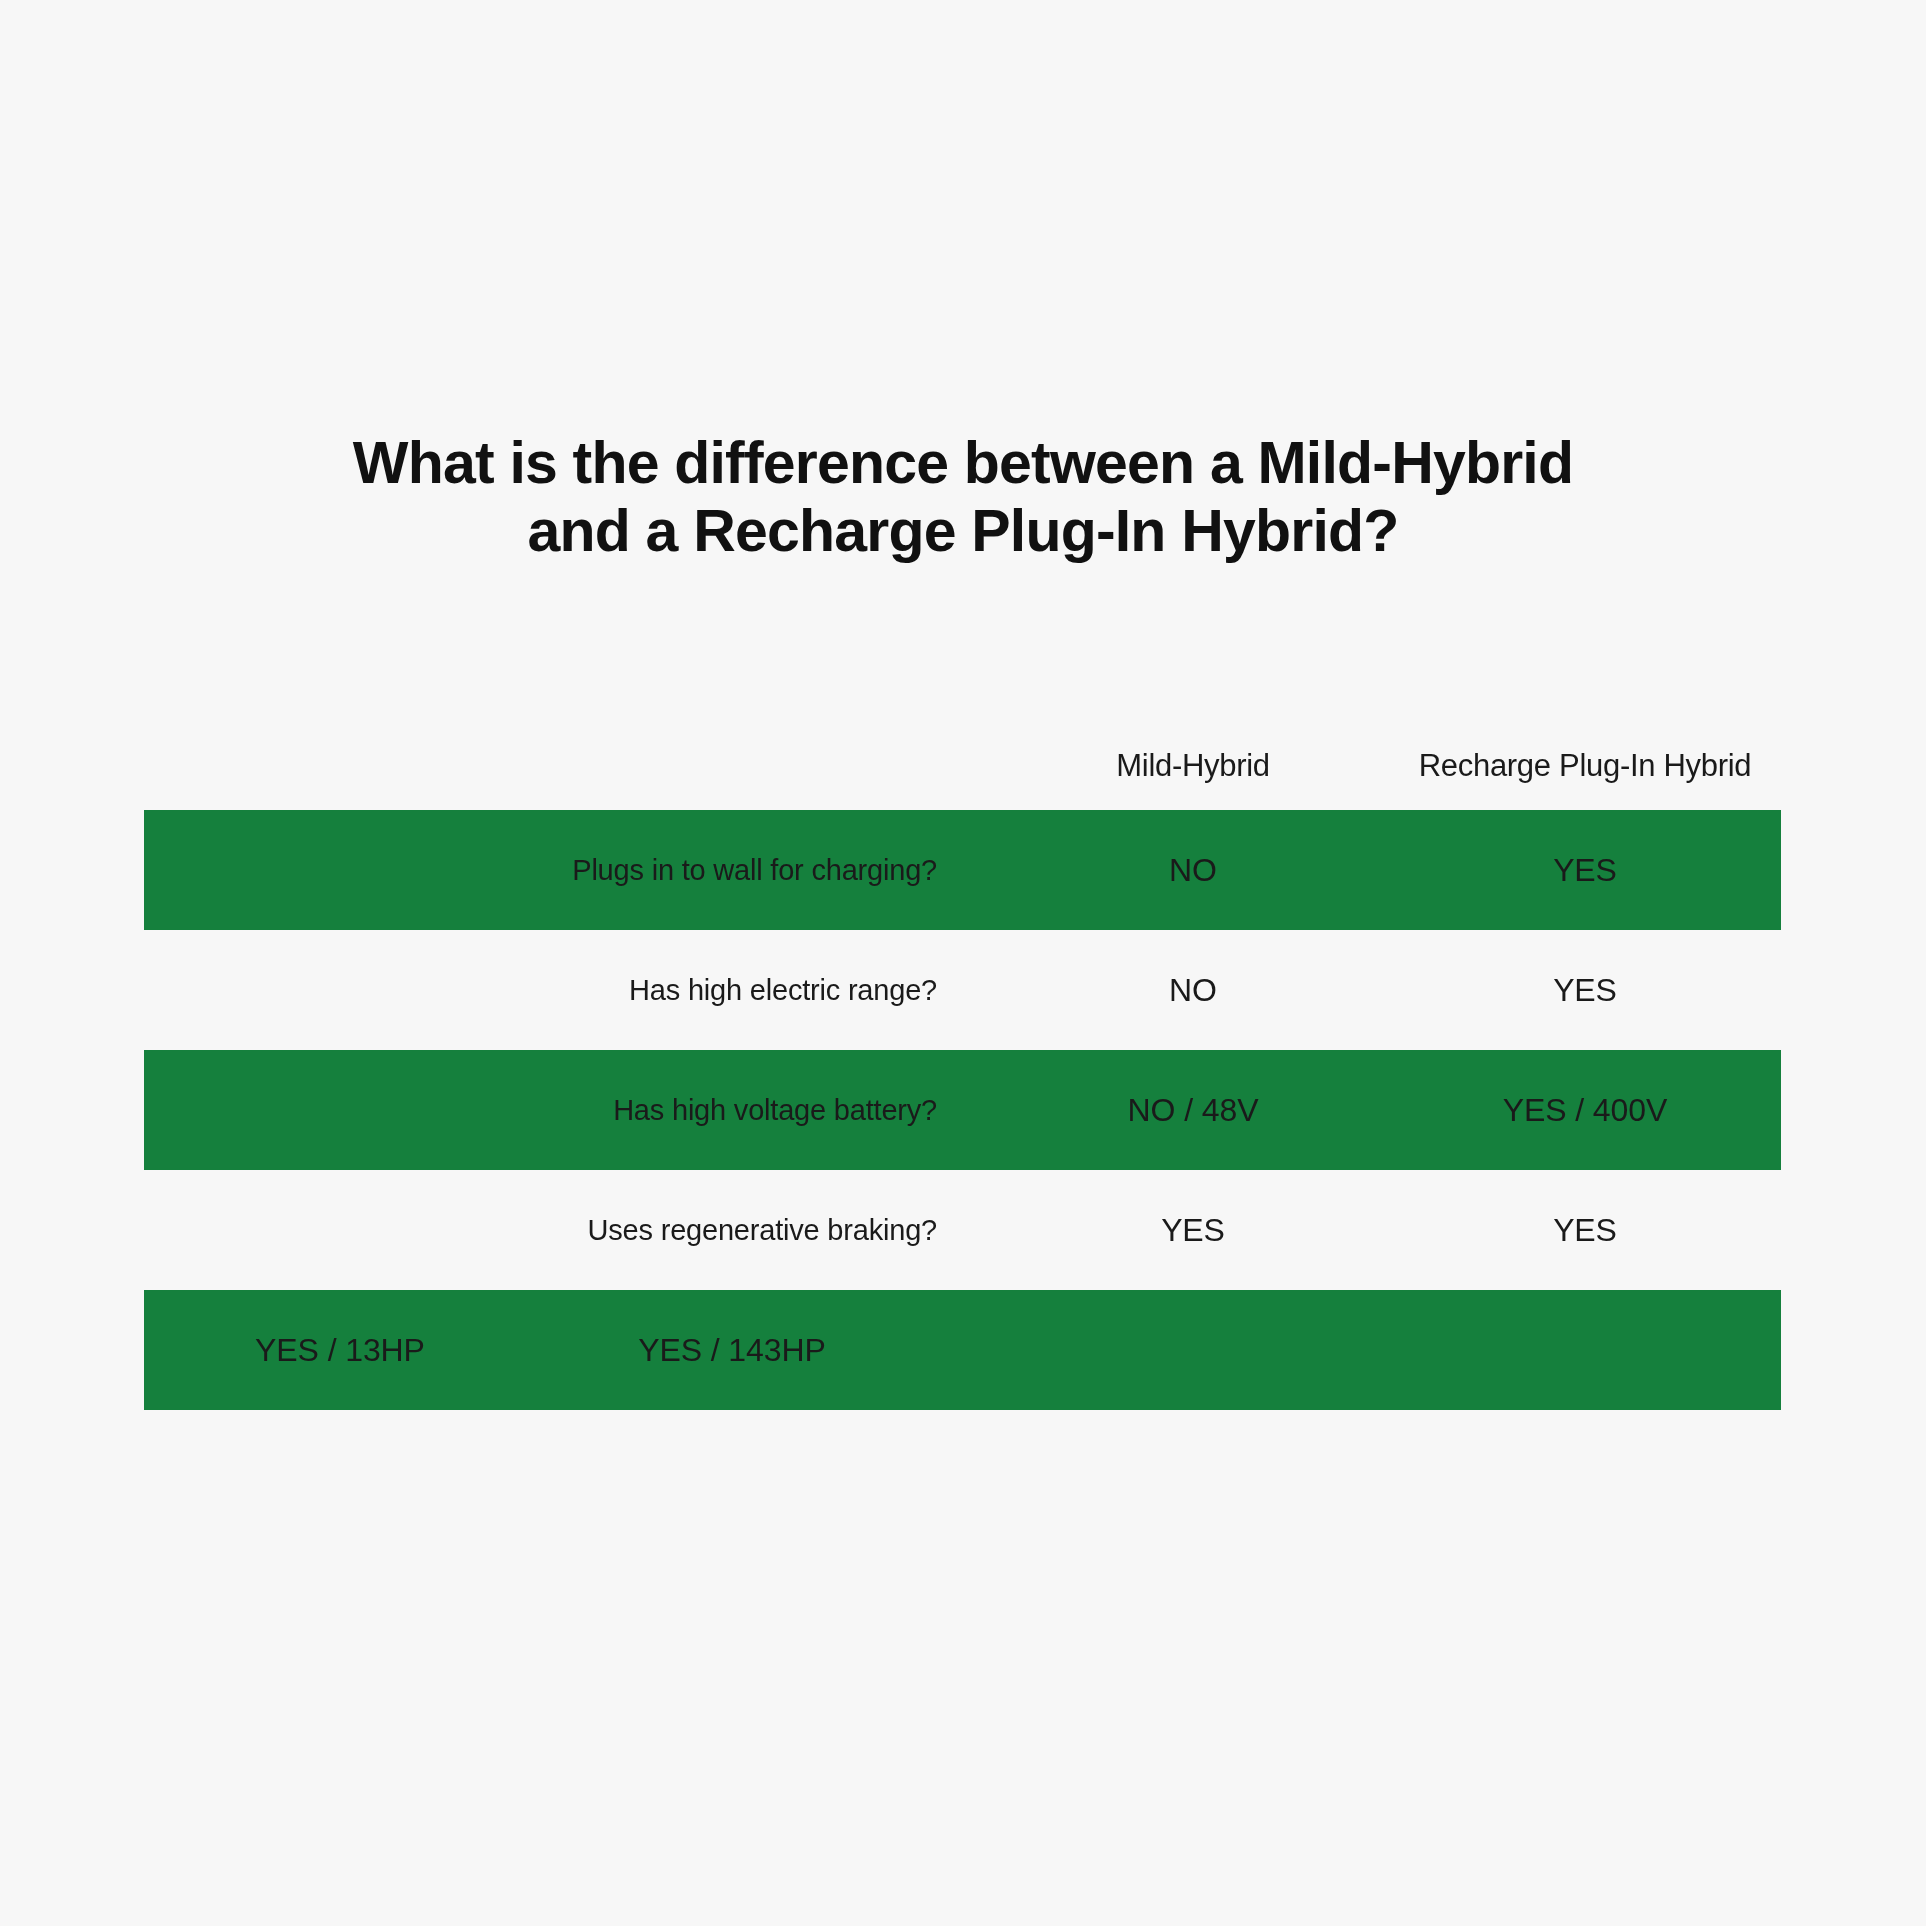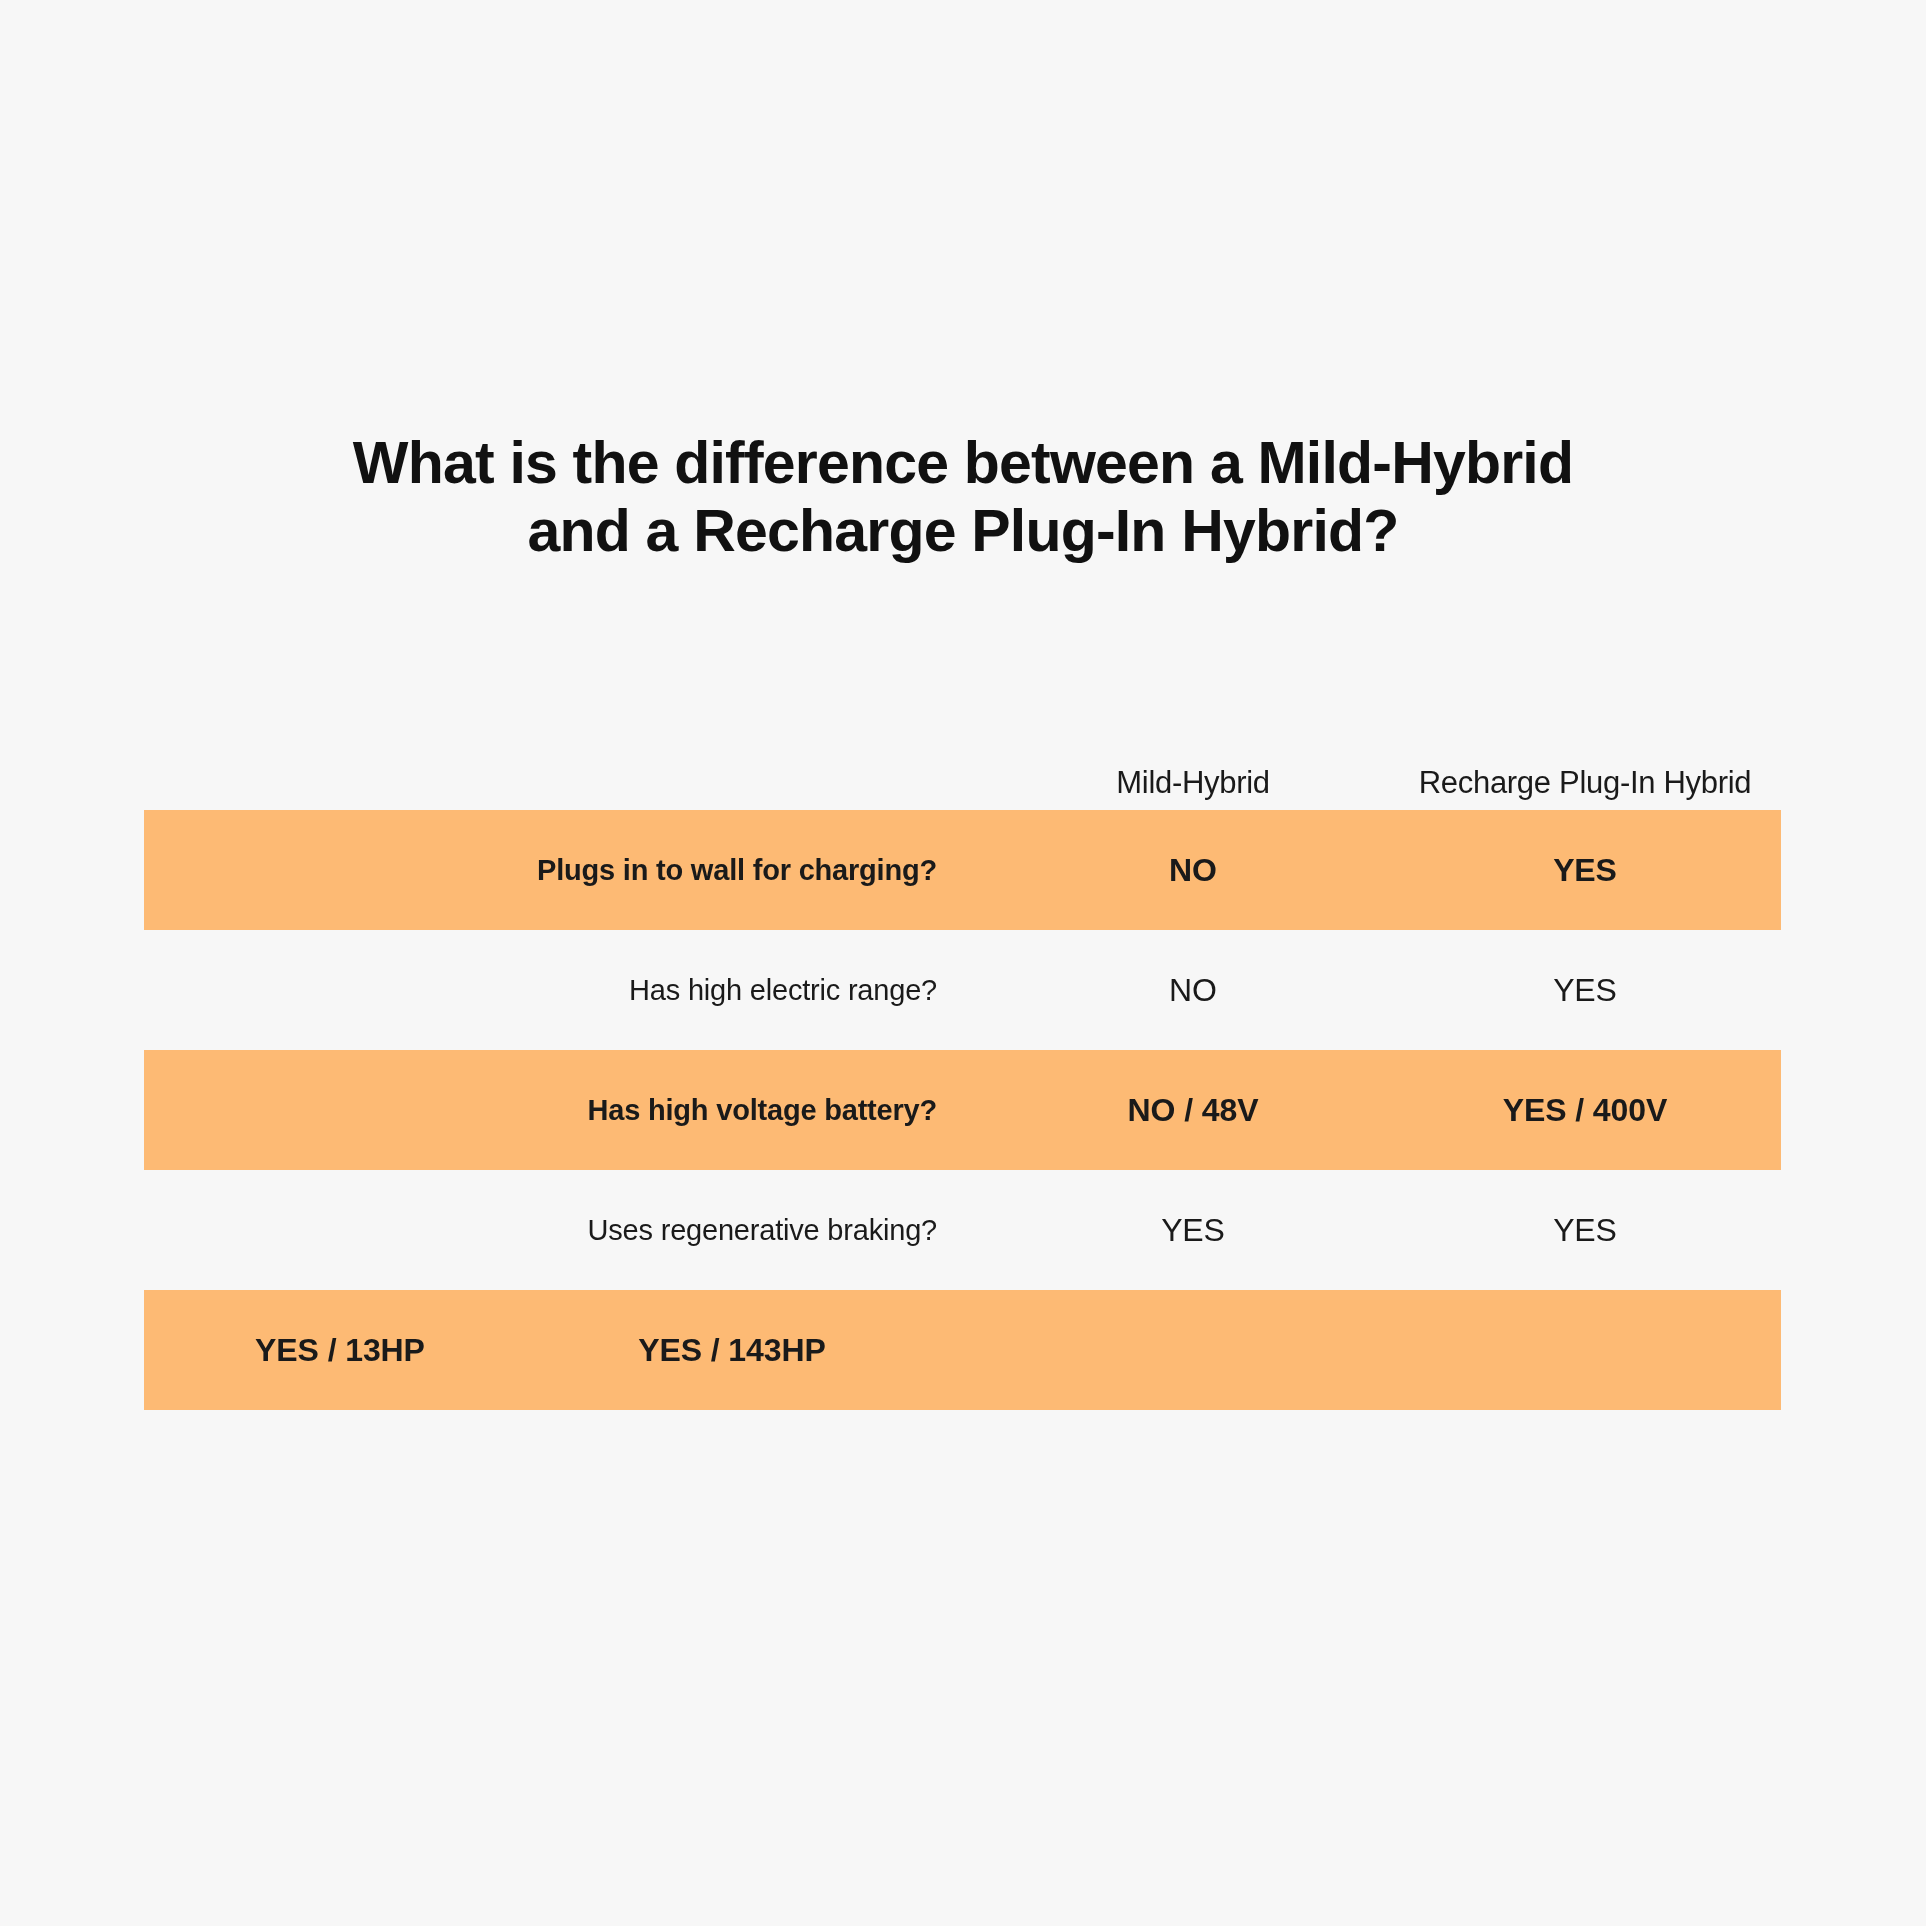--- a/index.html
+++ b/index.html
@@ -50,30 +50,29 @@
   .col-a, .col-b {
     width: 392px;
     box-sizing: border-box;
     text-align: center;
   }
   .th {
     font-size: 31px;
     font-weight: 400;
     color: #1a1a1a;
     letter-spacing: -0.3px;
-    padding-bottom: 9px;
+    padding-bottom: 26px;
   }
   .row {
     display: flex;
     align-items: center;
     min-height: 120px;
   }
   .row.shaded {
-    background: #fdba74;
-    font-weight: bold;
+    background: #15803d;
   }
   .row .col-label {
     text-align: right;
     padding-right: 60px;
     font-size: 29px;
     line-height: 1.26;
     letter-spacing: -0.2px;
     color: #1a1a1a;
   }
   .row .col-a, .row .col-b {

